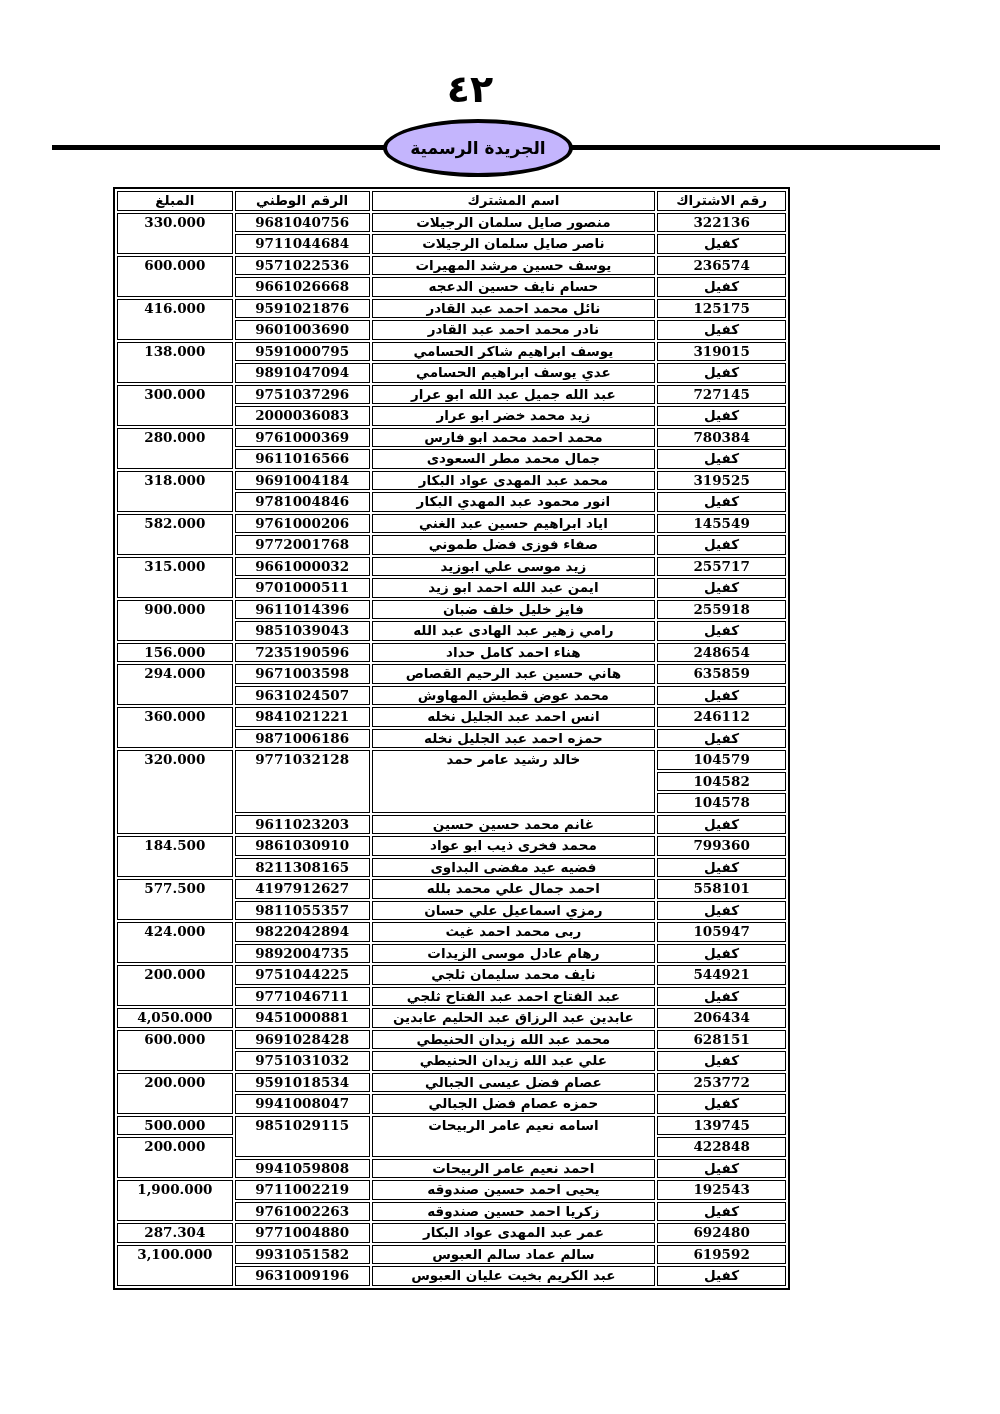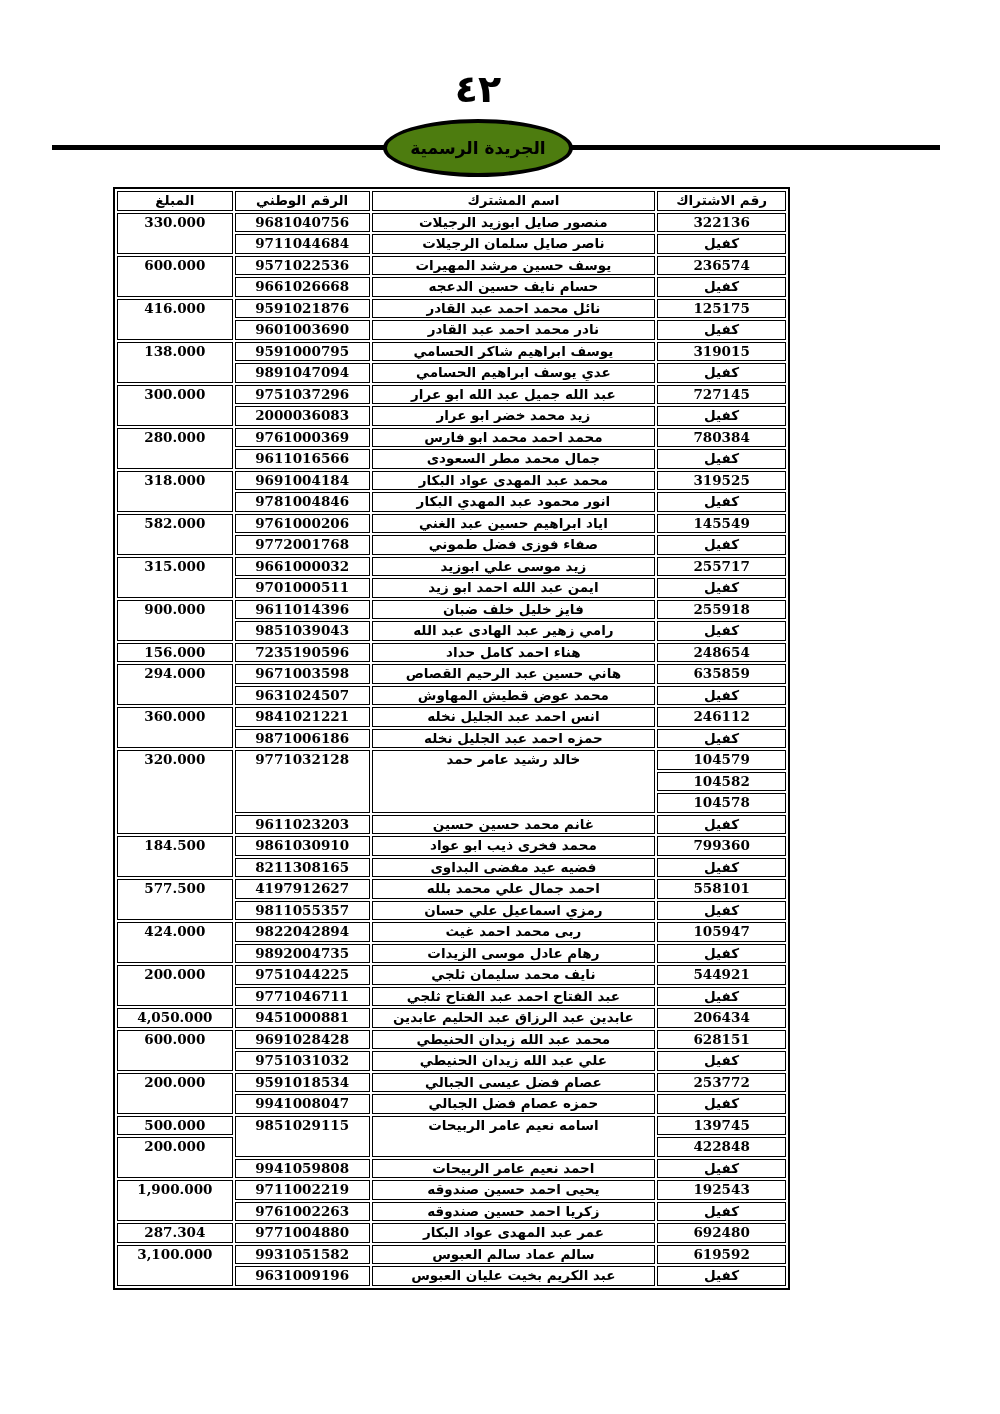--- a/index.html
+++ b/index.html
@@ -11,42 +11,42 @@
     width: 1000px;
     height: 1414px;
     position: relative;
     font-family: "DejaVu Serif", "DejaVu Sans", serif;
     color: #000;
     overflow: hidden;
   }
   .page-number {
     position: absolute;
     top: 66px;
-    left: 8px;
+    left: 0;
     width: 940px;
     text-align: center;
     font-size: 38px;
     font-weight: bold;
     letter-spacing: 2px;
   }
   .gazette-rule {
     position: absolute;
     top: 145px;
     left: 52px;
     width: 888px;
     height: 5px;
     background: #000;
   }
   .gazette-ellipse {
     position: absolute;
     top: 119px;
     left: 383px;
     width: 190px;
     height: 58px;
-    background: #4d7c0f;
+    background: #c4b5fd;
     border: 4px solid #000;
     border-radius: 50%;
     box-sizing: border-box;
     display: flex;
     align-items: center;
     justify-content: center;
     z-index: 2;
   }
   .gazette-ellipse span {
     font-size: 17px;
@@ -110,21 +110,21 @@
       <tr>
         <th>رقم الاشتراك</th>
         <th>اسم المشترك</th>
         <th>الرقم الوطني</th>
         <th>المبلغ</th>
       </tr>
     </thead>
     <tbody>
         <tr>
           <td>322136</td>
-          <td>منصور صايل ابوزيد الرجيلات</td>
+          <td>منصور صايل سلمان الرجيلات</td>
           <td>9681040756</td>
           <td rowspan="2">330.000</td>
         </tr>
         <tr>
           <td>كفيل</td>
           <td>ناصر صايل سلمان الرجيلات</td>
           <td>9711044684</td>
         </tr>
         <tr>
           <td>236574</td>

